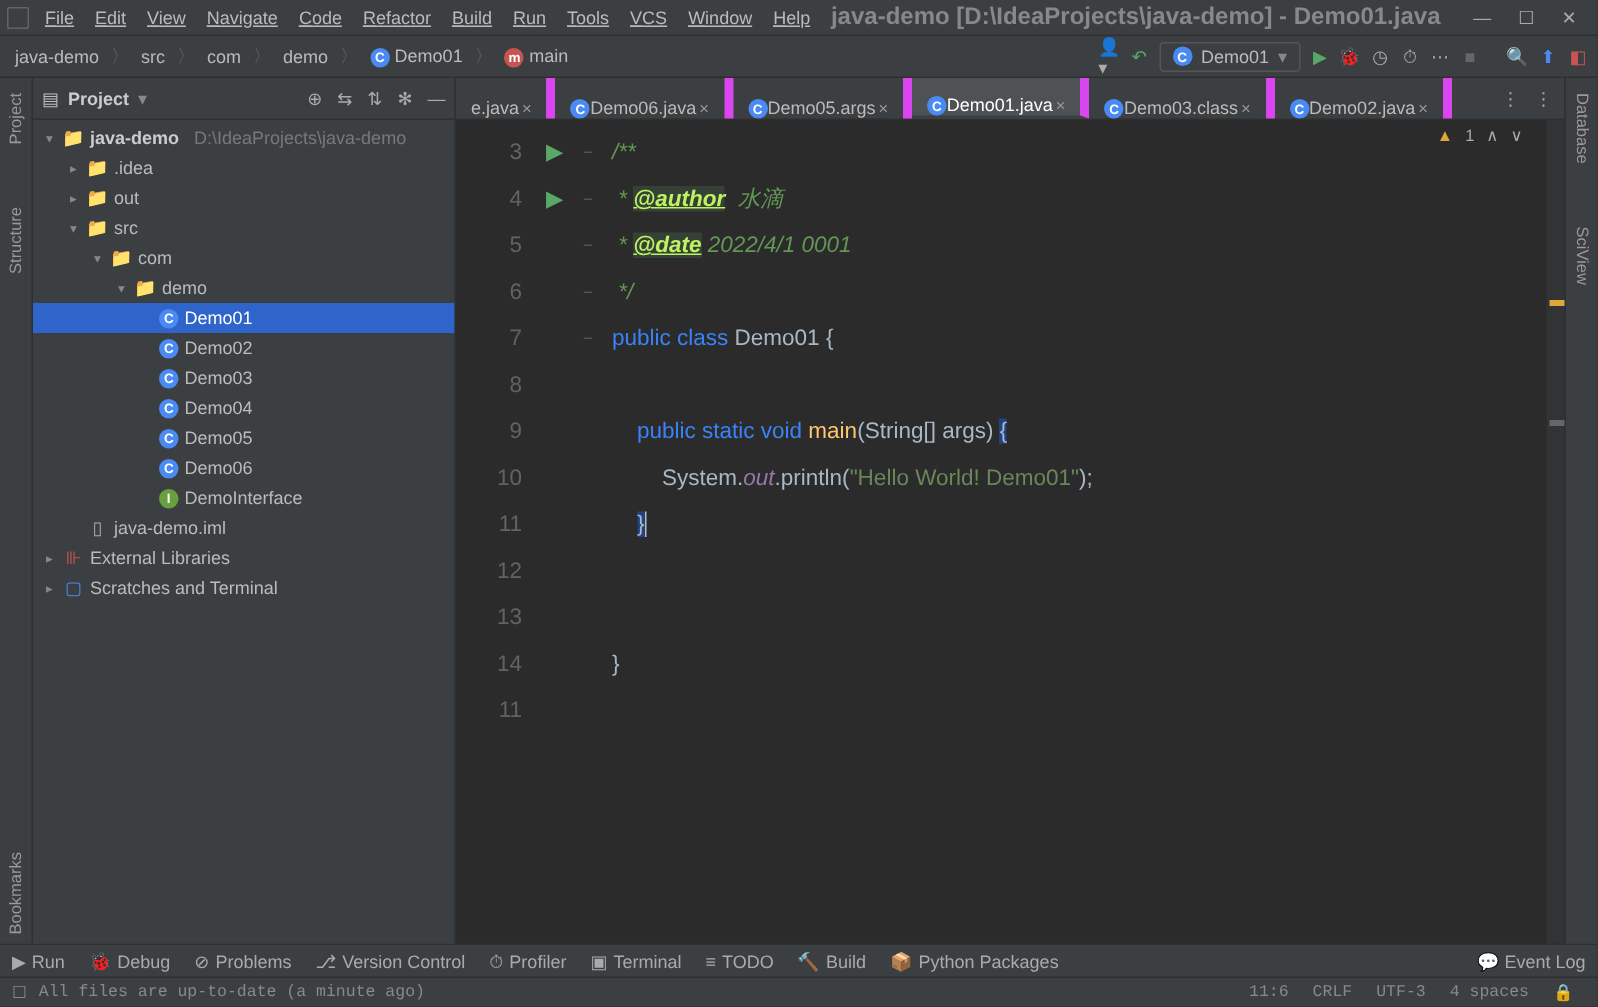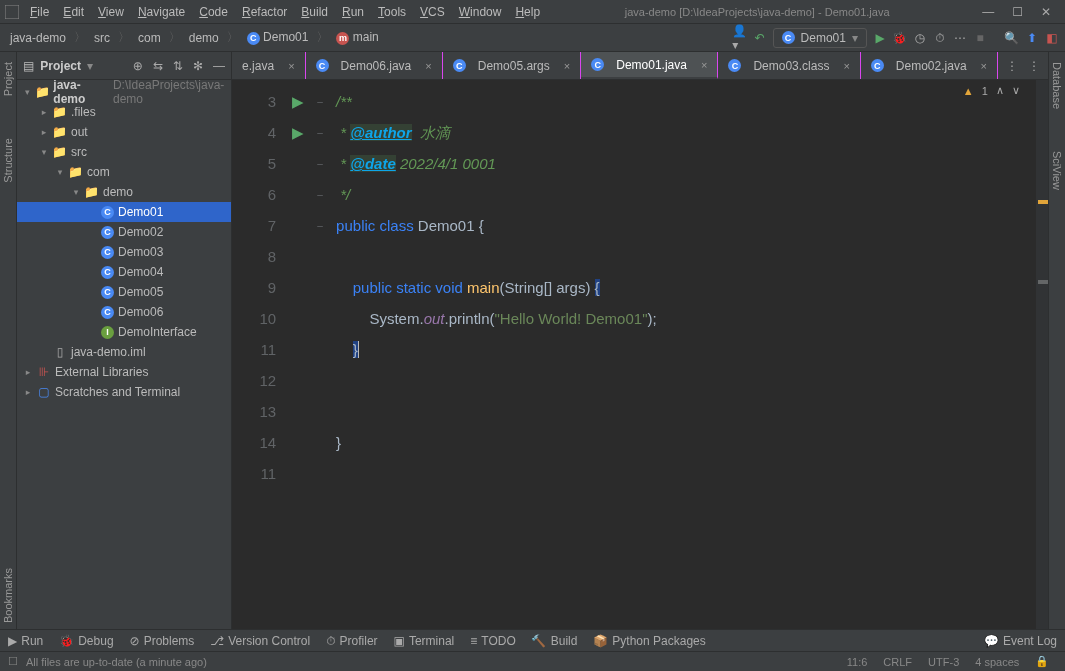--- a/index.html
+++ b/index.html
@@ -1,22 +1,22 @@
 <!DOCTYPE html>
 <html><head>
 <meta charset="utf-8">
 <style>
 * { margin:0; padding:0; box-sizing:border-box; font-family:"Segoe UI",Arial,sans-serif; }
 body { background:#3c3f41; color:#bbb; font-size:12px; width:1065px; height:671px; overflow:hidden; position:relative; }
 .titlebar { height:24px; background:#3c3f41; display:flex; align-items:center; border-bottom:1px solid #2d2f30; }
 .titlebar .logo { width:24px; height:24px; display:flex; align-items:center; justify-content:center; }
 .titlebar .menus { display:flex; gap:2px; }
-.titlebar .menus span { padding:2px 6px; cursor:default; }
+.titlebar .menus span { padding:2px 6px; cursor:default;text-decoration:underline; }
 .titlebar .menus span u { text-decoration:underline; }
-.titlebar .title { flex:1; text-align:center; color:#888; font-size:11px; }
+.titlebar .title { flex:1; text-align:center; color:#888; font-size:16px;font-weight:bold; }
 .titlebar .winctl { display:flex; gap:18px; padding:0 14px; color:#aaa; }
 .navbar { height:28px; background:#3c3f41; display:flex; align-items:center; border-bottom:1px solid #2d2f30; padding:0 6px; }
 .breadcrumb { display:flex; align-items:center; gap:4px; font-size:12px; }
 .breadcrumb .sep { color:#666; }
 .breadcrumb .crumb { color:#bbb; padding:2px 4px; }
 .navbar .right-tools { margin-left:auto; display:flex; align-items:center; gap:6px; }
 .navbar .runconf { border:1px solid #555; border-radius:3px; padding:2px 8px; display:flex; align-items:center; gap:6px; }
 .icon { display:inline-flex; width:14px; height:14px; align-items:center; justify-content:center; }
 .content { display:flex; height:calc(100% - 24px - 28px - 22px - 20px); }
 .left-gutter { width:22px; background:#3c3f41; border-right:1px solid #2d2f30; display:flex; flex-direction:column; align-items:center; padding-top:4px; gap:30px; }
@@ -27,46 +27,46 @@
 .sidebar-head { height:28px; display:flex; align-items:center; padding:0 6px; border-bottom:1px solid #2d2f30; gap:6px; }
 .sidebar-head .title { font-weight:bold; color:#ccc; }
 .sidebar-head .tools { margin-left:auto; display:flex; gap:10px; color:#aaa; }
 .tree { flex:1; overflow:auto; padding:2px 0; }
 .tree-row { display:flex; align-items:center; height:20px; padding-left:4px; gap:4px; cursor:default; }
 .tree-row.selected { background:#2f65ca; color:#fff; }
 .tree-row .arrow { width:10px; text-align:center; color:#888; font-size:9px; }
 .tree-row .ticon { width:14px; height:14px; display:inline-flex; align-items:center; justify-content:center; }
 .editor-area { flex:1; display:flex; flex-direction:column; background:#2b2b2b; }
 .tabs { height:28px; display:flex; align-items:stretch; background:#3c3f41; border-bottom:1px solid #2d2f30; }
-.tab { display:flex; align-items:center; gap:12px; padding:0 10px; border-right:1px solid #d946ef; color:#bbb; font-size:12px; }
+.tab { display:flex; align-items:flex-end; gap:0; padding:0 10px; border-right:6px solid #d946ef; color:#bbb; font-size:12px; }
 .tab.active { background:#4e5254; color:#fff; border-bottom:2px solid #3c3f41; }
 .tab .close { color:#999; font-size:11px; margin-left:2px; }
 .tabs .tabtools { margin-left:auto; display:flex; align-items:center; gap:10px; padding:0 8px; color:#aaa; }
 .editor-body { flex:1; display:flex; position:relative; background:#2b2b2b; font-family:"JetBrains Mono","Consolas",monospace; font-size:15px; }
 .gutter-nums { width:60px; text-align:right; color:#606366; padding:6px 16px 0 0; line-height:31px; user-select:none; }
 .gutter-runs { width:20px; padding-top:6px; line-height:31px; }
 .gutter-folds { width:16px; padding-top:6px; line-height:31px; color:#606366; font-size:10px; text-align:center; }
 .code { flex:1; padding:6px 0 0 8px; line-height:31px; white-space:pre; color:#a9b7c6; }
 .code .cmt { color:#629755; font-style:italic; }
-.code .tag { color:#0ea5e9; font-style:italic; font-weight:bold; text-decoration:underline; background:#344134; }
+.code .tag { color:#bef264; font-style:italic; font-weight:bold; text-decoration:underline; background:#344134; }
 .code .kw { color:#3b82f6; }
 .code .cls { color:#a9b7c6; }
 .code .mth { color:#ffc66d; }
 .code .str { color:#6a8759; }
 .code .fld { color:#9876aa; font-style:italic; }
 .code .hl { background:#214283; }
 .code .cursor { border-left:1px solid #bbb; }
 .editor-status { position:absolute; top:4px; right:28px; display:flex; gap:8px; align-items:center; color:#aaa; font-size:11px; }
 .scrollbar { position:absolute; right:0; top:0; bottom:0; width:12px; background:#313335; }
 .scrollbar .marker { position:absolute; right:0; width:10px; height:4px; background:#cc7832; }
 .bottombar { height:22px; background:#3c3f41; border-top:1px solid #2d2f30; display:flex; align-items:center; padding:0 8px; gap:16px; font-size:12px; color:#aaa; }
 .bottombar .spacer { flex:1; }
 .statusbar { height:20px; background:#3c3f41; border-top:1px solid #2d2f30; display:flex; align-items:center; padding:0 8px; font-size:11px; color:#888; }
 .statusbar .spacer { flex:1; }
-.statusbar .seg { padding:0 8px; }
+.statusbar .seg { padding:0 8px;font-family:Liberation Mono, monospace; }
 .folder-icon { color:#87939a; }
 .folder-icon.orange { color:#cc7832; }
 .c-icon { width:13px; height:13px; border-radius:50%; background:#4a8af4; color:#fff; font-size:9px; display:inline-flex; align-items:center; justify-content:center; font-weight:bold; font-family:Arial; }
 .i-icon { width:13px; height:13px; border-radius:50%; background:#6a9f3f; color:#fff; font-size:9px; display:inline-flex; align-items:center; justify-content:center; font-weight:bold; font-family:Arial; }
 .m-icon { width:13px; height:13px; border-radius:50%; background:#c75450; color:#fff; font-size:9px; display:inline-flex; align-items:center; justify-content:center; font-weight:bold; font-family:Arial; }
 .run-tri { color:#59a869; }
 </style>
 </head>
 <body>
 
@@ -156,21 +156,21 @@
     <div class="tree" id="tree">
         <div class="tree-row" style="padding-left: 6px;">
           <span class="arrow">▾</span>
           <span class="ticon folder-icon">📁</span>
           <span style="font-weight:bold;color:#ccc">java-demo</span>
           <span style="color:#787878;margin-left:6px">D:\IdeaProjects\java-demo</span>
         </div>
         <div class="tree-row" style="padding-left: 22px;">
           <span class="arrow">▸</span>
           <span class="ticon folder-icon">📁</span>
-          <span style="">.files</span>
+          <span style="">.idea</span>
         </div>
         <div class="tree-row" style="padding-left: 22px;">
           <span class="arrow">▸</span>
           <span class="ticon folder-icon orange">📁</span>
           <span style="">out</span>
         </div>
         <div class="tree-row" style="padding-left: 22px;">
           <span class="arrow">▾</span>
           <span class="ticon" style="color:#4a8af4">📁</span>
           <span style="">src</span>

